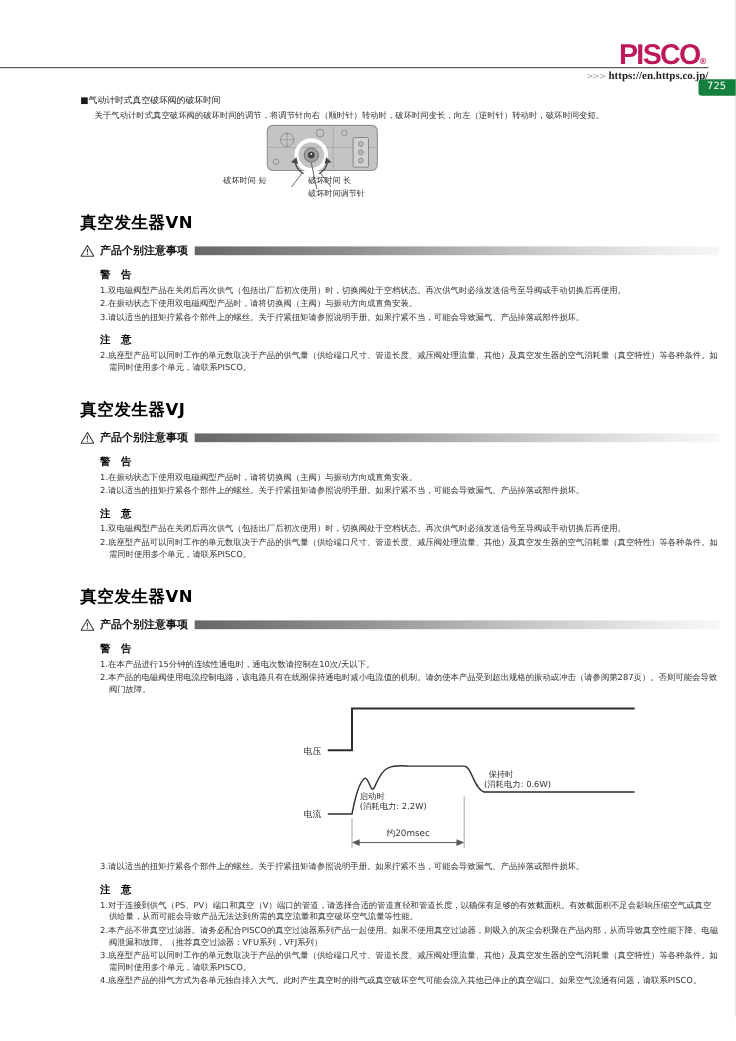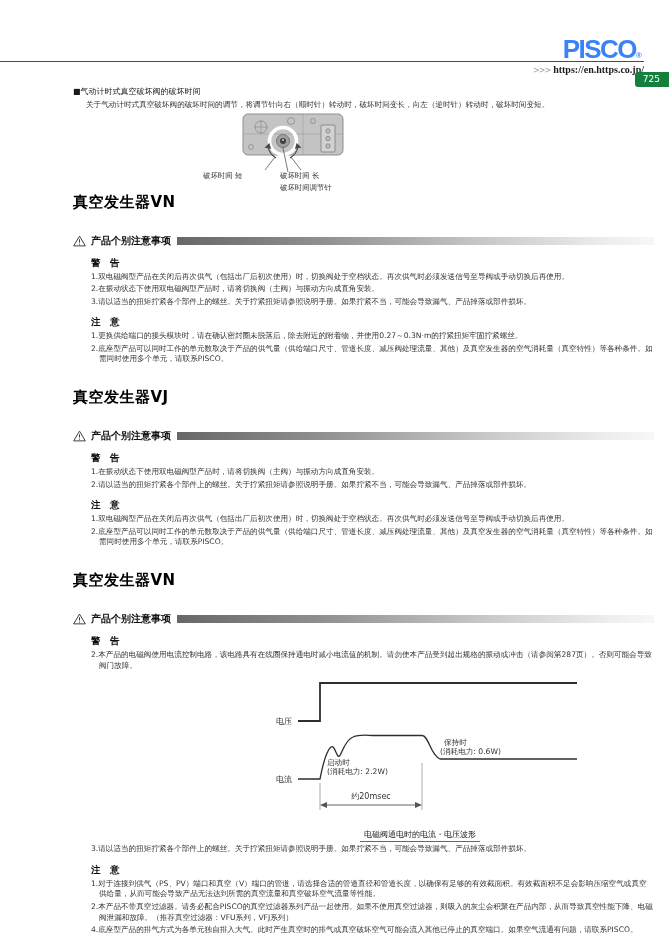--- a/index.html
+++ b/index.html
@@ -1,44 +1,44 @@
 <!DOCTYPE html>
 <html><head>
 <meta charset="utf-8">
 <style>
   html,body{margin:0;padding:0;background:#888;}
   .page{position:relative;width:669px;height:946px;background:#ffffff;overflow:hidden;
         font-family:"DejaVu Sans","Liberation Sans",sans-serif;color:#333;}
   
   .logo{position:absolute;top:36px;right:27px;font-family:"Liberation Sans",sans-serif;
-        font-weight:bold;font-size:26px;letter-spacing:-1.5px;color:#3b82f6;line-height:1;}
+        font-weight:bold;font-size:26px;letter-spacing:-1.5px;color:#be185d;line-height:1;}
   .logo .reg{font-size:8px;letter-spacing:0;vertical-align:baseline;}
   .hrule{position:absolute;top:61px;left:0;width:644px;border-top:1.4px solid #4a4a4a;}
   .urlline{position:absolute;top:64px;left:0;width:644px;text-align:right;font-size:10px;white-space:nowrap;}
   .urlline .arrows{color:#9a9a9a;font-size:8px;letter-spacing:-1px;margin-right:3px;}
   .urlline .link{font-family:"Liberation Serif",serif;font-weight:bold;color:#1d1d1d;}
   .pagebadge{position:absolute;top:72px;right:0;background:#15803d;color:#fff;
              font-size:9px;line-height:1;padding:3px 9px 3px 8px;border-radius:3px 0 0 3px;}
   
   .content{position:absolute;top:86px;left:16px;width:662px;box-sizing:border-box;
            padding:0 24px 0 57px;}
   .intro-title{font-size:8px;color:#1b1b1b;}
   .intro-body{font-size:7.6px;line-height:11px;margin:2px 0 0 13px;color:#333;}
   .valve-figure{position:relative;height:74px;margin-top:3px;}
   .valve-svg{position:absolute;left:168px;top:0;}
-  .vlabel{position:absolute;font-size:7.4px;color:#333;white-space:nowrap;margin-top:12px;}
+  .vlabel{position:absolute;font-size:7.4px;color:#333;white-space:nowrap;}
   .vlabel.short{left:130px;top:46px;}
   .vlabel.long{left:207px;top:46px;}
   .vlabel.needle{left:207px;top:58px;}
   
   .section{margin-top:23px;}
   .section.first{margin-top:6px;}
   .sec-title{font-size:15px;font-weight:bold;color:#000;letter-spacing:.5px;
              font-family:"DejaVu Sans","Liberation Sans",sans-serif;}
-  .notice-row{display:flex;align-items:center;margin-top:22px;}
+  .notice-row{display:flex;align-items:center;margin-top:9px;}
   .warn-tri{flex:0 0 auto;width:13px;height:12px;margin-right:5px;}
   .notice-label{font-size:10px;font-weight:bold;color:#101010;white-space:nowrap;}
   .notice-bar{flex:1 1 auto;height:8px;margin-left:6px;
               background:linear-gradient(to right,#676767 0%,#8f8f8f 30%,#c9c9c9 65%,#ededed 90%,#f7f7f7 100%);}
   .sub-head{font-size:9.5px;font-weight:bold;color:#0d0d0d;margin:9px 0 2px 18px;}
   .item{font-size:7.6px;line-height:10.8px;margin:1.5px 0 1.5px 18px;
         padding-left:8px;text-indent:-8px;color:#333;}
   
   .wave-figure{position:relative;margin:3px 0 3px 201px;width:312px;}
   .wave-caption{text-align:center;margin-top:3px;transform:translateX(-10px);}
@@ -101,21 +101,20 @@
           <circle cx="10" cy="13.8" r="1" fill="#3a3a3a"></circle>
         </svg>
         <span class="notice-label">产品个别注意事项</span>
         <span class="notice-bar"></span>
       </div>
       <div class="sub-head">警　告</div>
       <div class="item">1.双电磁阀型产品在关闭后再次供气（包括出厂后初次使用）时，切换阀处于空档状态。再次供气时必须发送信号至导阀或手动切换后再使用。</div>
       <div class="item">2.在振动状态下使用双电磁阀型产品时，请将切换阀（主阀）与振动方向成直角安装。</div>
       <div class="item">3.请以适当的扭矩拧紧各个部件上的螺丝。关于拧紧扭矩请参照说明手册。如果拧紧不当，可能会导致漏气、产品掉落或部件损坏。</div>
       <div class="sub-head">注　意</div>
-      <div class="item">1.更换供给端口的接头模块时，请在确认密封圈未脱落后，除去附近的附着物，并使用0.27～0.3N·m的拧紧扭矩牢固拧紧螺丝。</div>
       <div class="item">2.底座型产品可以同时工作的单元数取决于产品的供气量（供给端口尺寸、管道长度、减压阀处理流量、其他）及真空发生器的空气消耗量（真空特性）等各种条件。如需同时使用多个单元，请联系PISCO。</div>
     </div>
 
     <div class="section">
       <div class="sec-title">真空发生器VJ</div>
       <div class="notice-row">
         <svg class="warn-tri" viewBox="0 0 20 18">
           <path d="M10 1.5 L19 16.5 H1 Z" fill="none" stroke="#3a3a3a" stroke-width="1.5" stroke-linejoin="round"></path>
           <line x1="10" y1="6.3" x2="10" y2="11.3" stroke="#3a3a3a" stroke-width="1.6"></line>
           <circle cx="10" cy="13.8" r="1" fill="#3a3a3a"></circle>
@@ -136,43 +135,44 @@
       <div class="notice-row">
         <svg class="warn-tri" viewBox="0 0 20 18">
           <path d="M10 1.5 L19 16.5 H1 Z" fill="none" stroke="#3a3a3a" stroke-width="1.5" stroke-linejoin="round"></path>
           <line x1="10" y1="6.3" x2="10" y2="11.3" stroke="#3a3a3a" stroke-width="1.6"></line>
           <circle cx="10" cy="13.8" r="1" fill="#3a3a3a"></circle>
         </svg>
         <span class="notice-label">产品个别注意事项</span>
         <span class="notice-bar"></span>
       </div>
       <div class="sub-head">警　告</div>
+      <div class="item">1.在本产品进行15分钟的连续性通电时，通电次数请控制在10次/天以下。</div>
       <div class="item">2.本产品的电磁阀使用电流控制电路，该电路具有在线圈保持通电时减小电流值的机制。请勿使本产品受到超出规格的振动或冲击（请参阅第287页）。否则可能会导致阀门故障。</div>
 
       <div class="wave-figure">
         <svg width="305" height="140" viewBox="0 0 305 140">
           <text x="2" y="49" font-size="8" fill="#333">电压</text>
           <path d="M24 46 H46 V8 H303" fill="none" stroke="#2e2e2e" stroke-width="1.8"></path>
           <text x="2" y="107" font-size="8" fill="#333">电流</text>
           <path d="M24 104 H46 C48 94 51 77 57 72 C60 69.5 61.5 78 64 81 C67 84.5 69 66 79 62 C86 59 92 60.5 102 60.5 L148 60.5 C155 60.5 156 80 166 84 L303 84" fill="none" stroke="#2e2e2e" stroke-width="1.3"></path>
           <text x="53" y="90" font-size="7.6" fill="#333">启动时</text>
           <text x="53" y="99" font-size="7.6" fill="#333">(消耗电力: 2.2W)</text>
           <text x="170" y="70" font-size="7.6" fill="#333">保持时</text>
           <text x="166" y="79" font-size="7.6" fill="#333">(消耗电力: 0.6W)</text>
           <line x1="46" y1="108" x2="46" y2="135" stroke="#888" stroke-width="0.7"></line>
           <line x1="148" y1="88" x2="148" y2="135" stroke="#888" stroke-width="0.7"></line>
           <text x="97" y="124" font-size="8" fill="#333" text-anchor="middle">约20msec</text>
           <line x1="51" y1="130" x2="143" y2="130" stroke="#555" stroke-width="0.9"></line>
           <polygon points="46,130 53,127 53,133" fill="#555"></polygon>
           <polygon points="148,130 141,127 141,133" fill="#555"></polygon>
         </svg>
-        <div class="wave-caption"><span>电磁阀通电时的电流・电压波形</span></div>
       </div>
 
       <div class="item">3.请以适当的扭矩拧紧各个部件上的螺丝。关于拧紧扭矩请参照说明手册。如果拧紧不当，可能会导致漏气、产品掉落或部件损坏。</div>
       <div class="sub-head">注　意</div>
       <div class="item">1.对于连接到供气（PS、PV）端口和真空（V）端口的管道，请选择合适的管道直径和管道长度，以确保有足够的有效截面积。有效截面积不足会影响压缩空气或真空供给量，从而可能会导致产品无法达到所需的真空流量和真空破坏空气流量等性能。</div>
       <div class="item">2.本产品不带真空过滤器。请务必配合PISCO的真空过滤器系列产品一起使用。如果不使用真空过滤器，则吸入的灰尘会积聚在产品内部，从而导致真空性能下降、电磁阀泄漏和故障。（推荐真空过滤器：VFU系列，VFJ系列）</div>
+      <div class="item">3.底座型产品可以同时工作的单元数取决于产品的供气量（供给端口尺寸、管道长度、减压阀处理流量、其他）及真空发生器的空气消耗量（真空特性）等各种条件。如需同时使用多个单元，请联系PISCO。</div>
       <div class="item">4.底座型产品的排气方式为各单元独自排入大气。此时产生真空时的排气或真空破坏空气可能会流入其他已停止的真空端口。如果空气流通有问题，请联系PISCO。</div>
     </div>
 
   </div>
 </div>
 
 </body></html>

